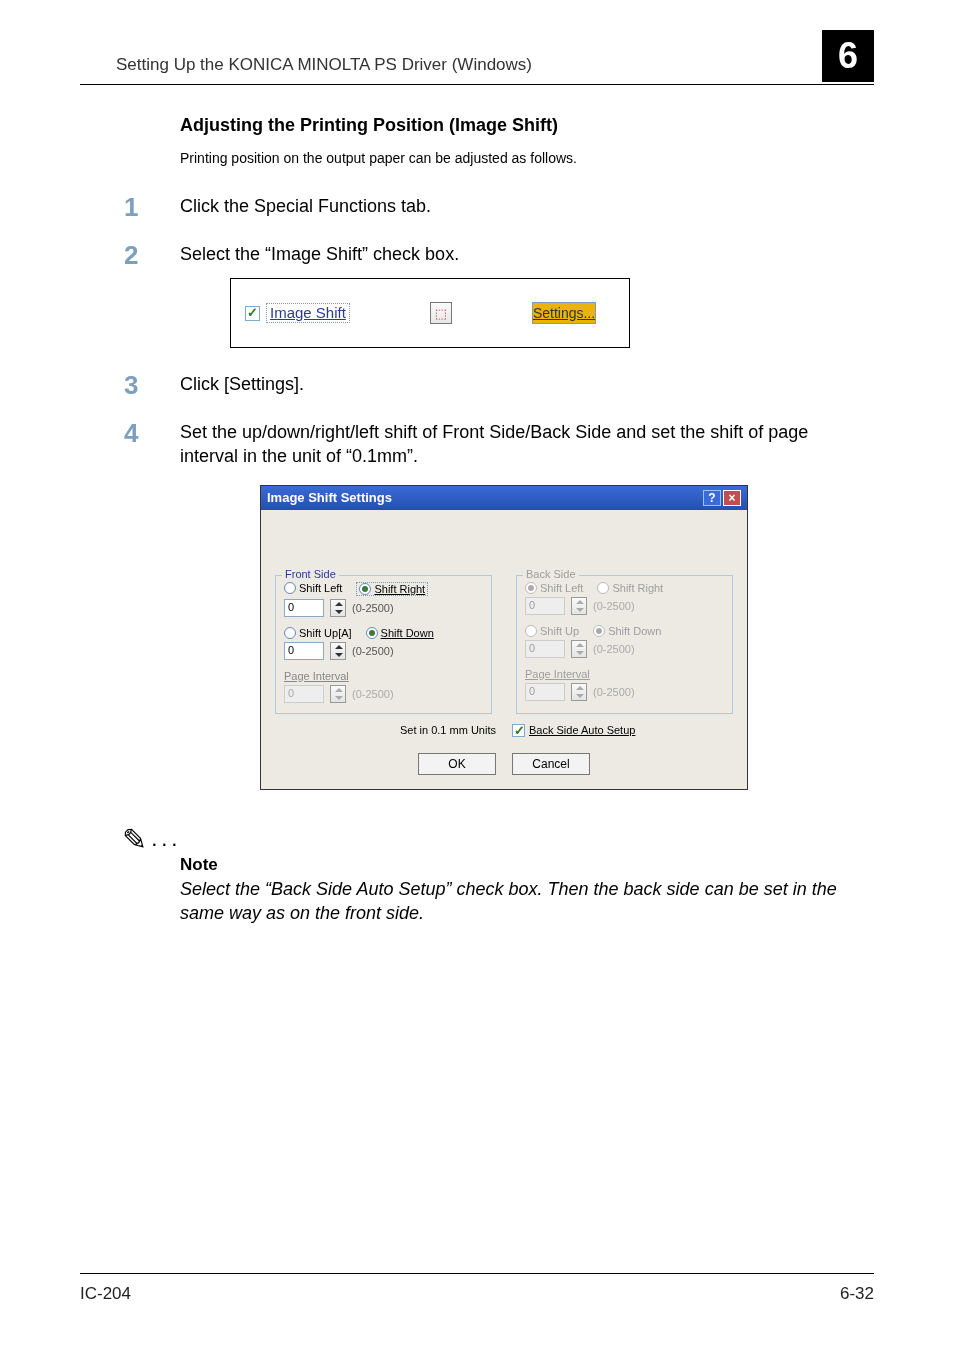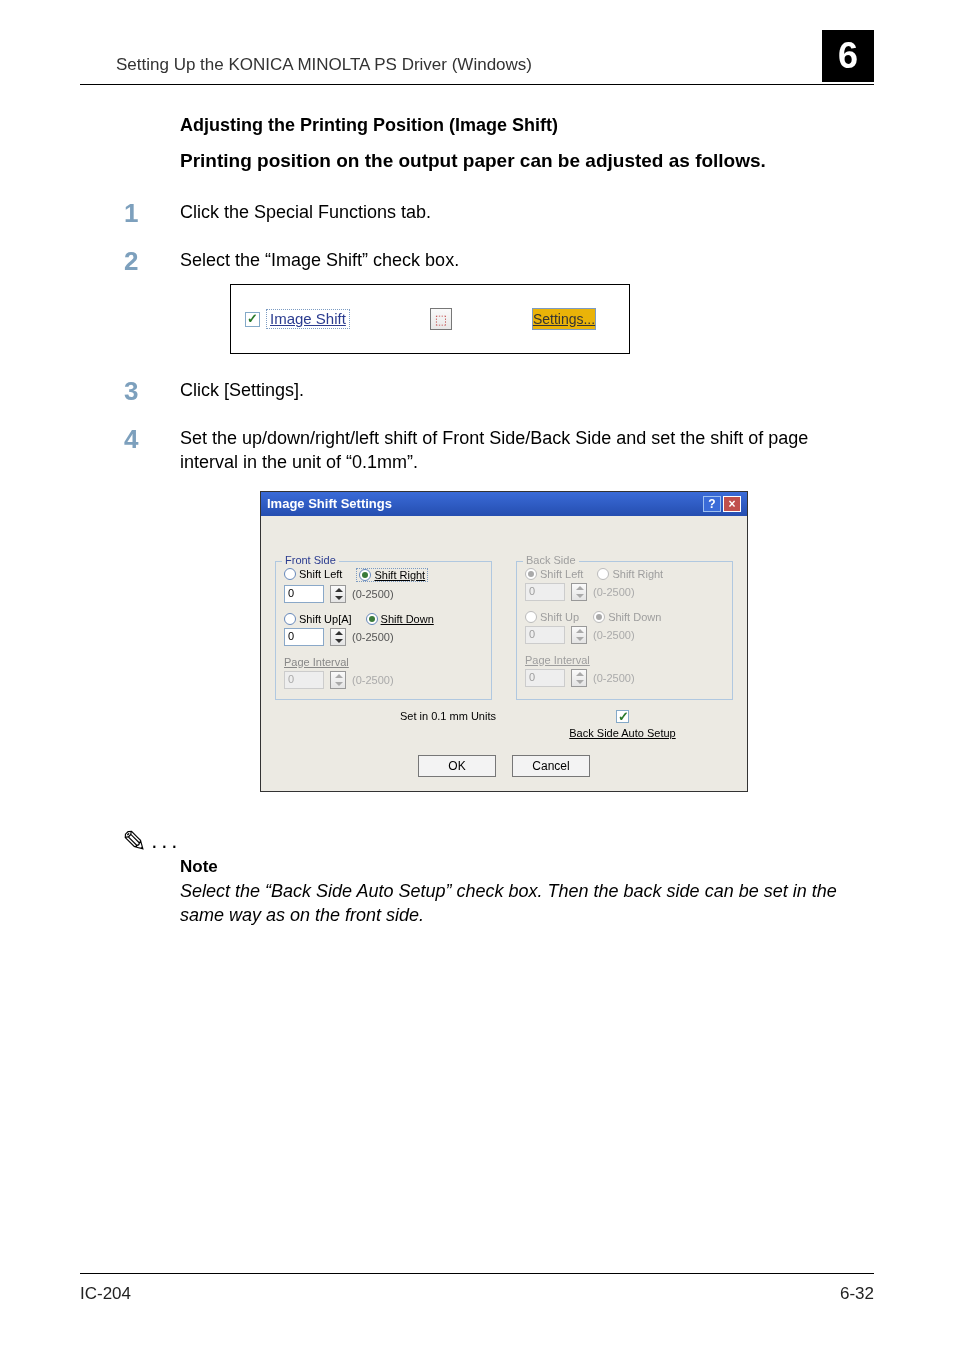--- a/index.html
+++ b/index.html
@@ -42,23 +42,22 @@
     .content {
       padding-left: 100px;
       padding-right: 20px;
     }
     .section-heading {
       font-weight: bold;
       font-size: 18px;
       margin-bottom: 14px;
     }
     .intro-text {
-      font-size: 19px;
+      font-size: 14px;
       margin-bottom: 28px;
-      font-weight: bold;
     }
     .step {
       display: flex;
       margin-bottom: 22px;
     }
     .step-number {
       color: #7da0bd;
       font-size: 26px;
       font-weight: bold;
       width: 56px;
@@ -160,20 +159,21 @@
       margin-left: 2px;
     }
     .tb-btn.help { background: #3a6bd8; border: 1px solid #9ec0f0; }
     .dialog-body {
       background: #eceae3;
       padding: 45px 14px 14px 14px;
     }
     .sides {
       display: flex;
       gap: 24px;
+      margin-top: 20px;
     }
     .fieldset {
       border: 1px solid #b0c8e0;
       padding: 6px 8px 10px 8px;
       flex: 1;
       position: relative;
     }
     .fieldset .legend {
       position: absolute;
       top: -8px; left: 6px;
@@ -257,21 +257,21 @@
       display: block;
     }
     .below-sides {
       display: flex;
       gap: 16px;
       margin-top: 10px;
       font-size: 11px;
       text-align: right;
     }
     .below-sides > div { flex: 1; }
-    .backchk { display: flex; align-items: center; gap: 4px; color: #000; flex-direction: column; }
+    .backchk { display: flex; align-items: center; gap: 4px; color: #000; }
     .btn-row {
       display: flex;
       justify-content: center;
       gap: 16px;
       margin-top: 16px;
     }
     .winbtn {
       width: 78px; height: 22px;
       border: 1px solid #777;
       background: #f3f3f3;

